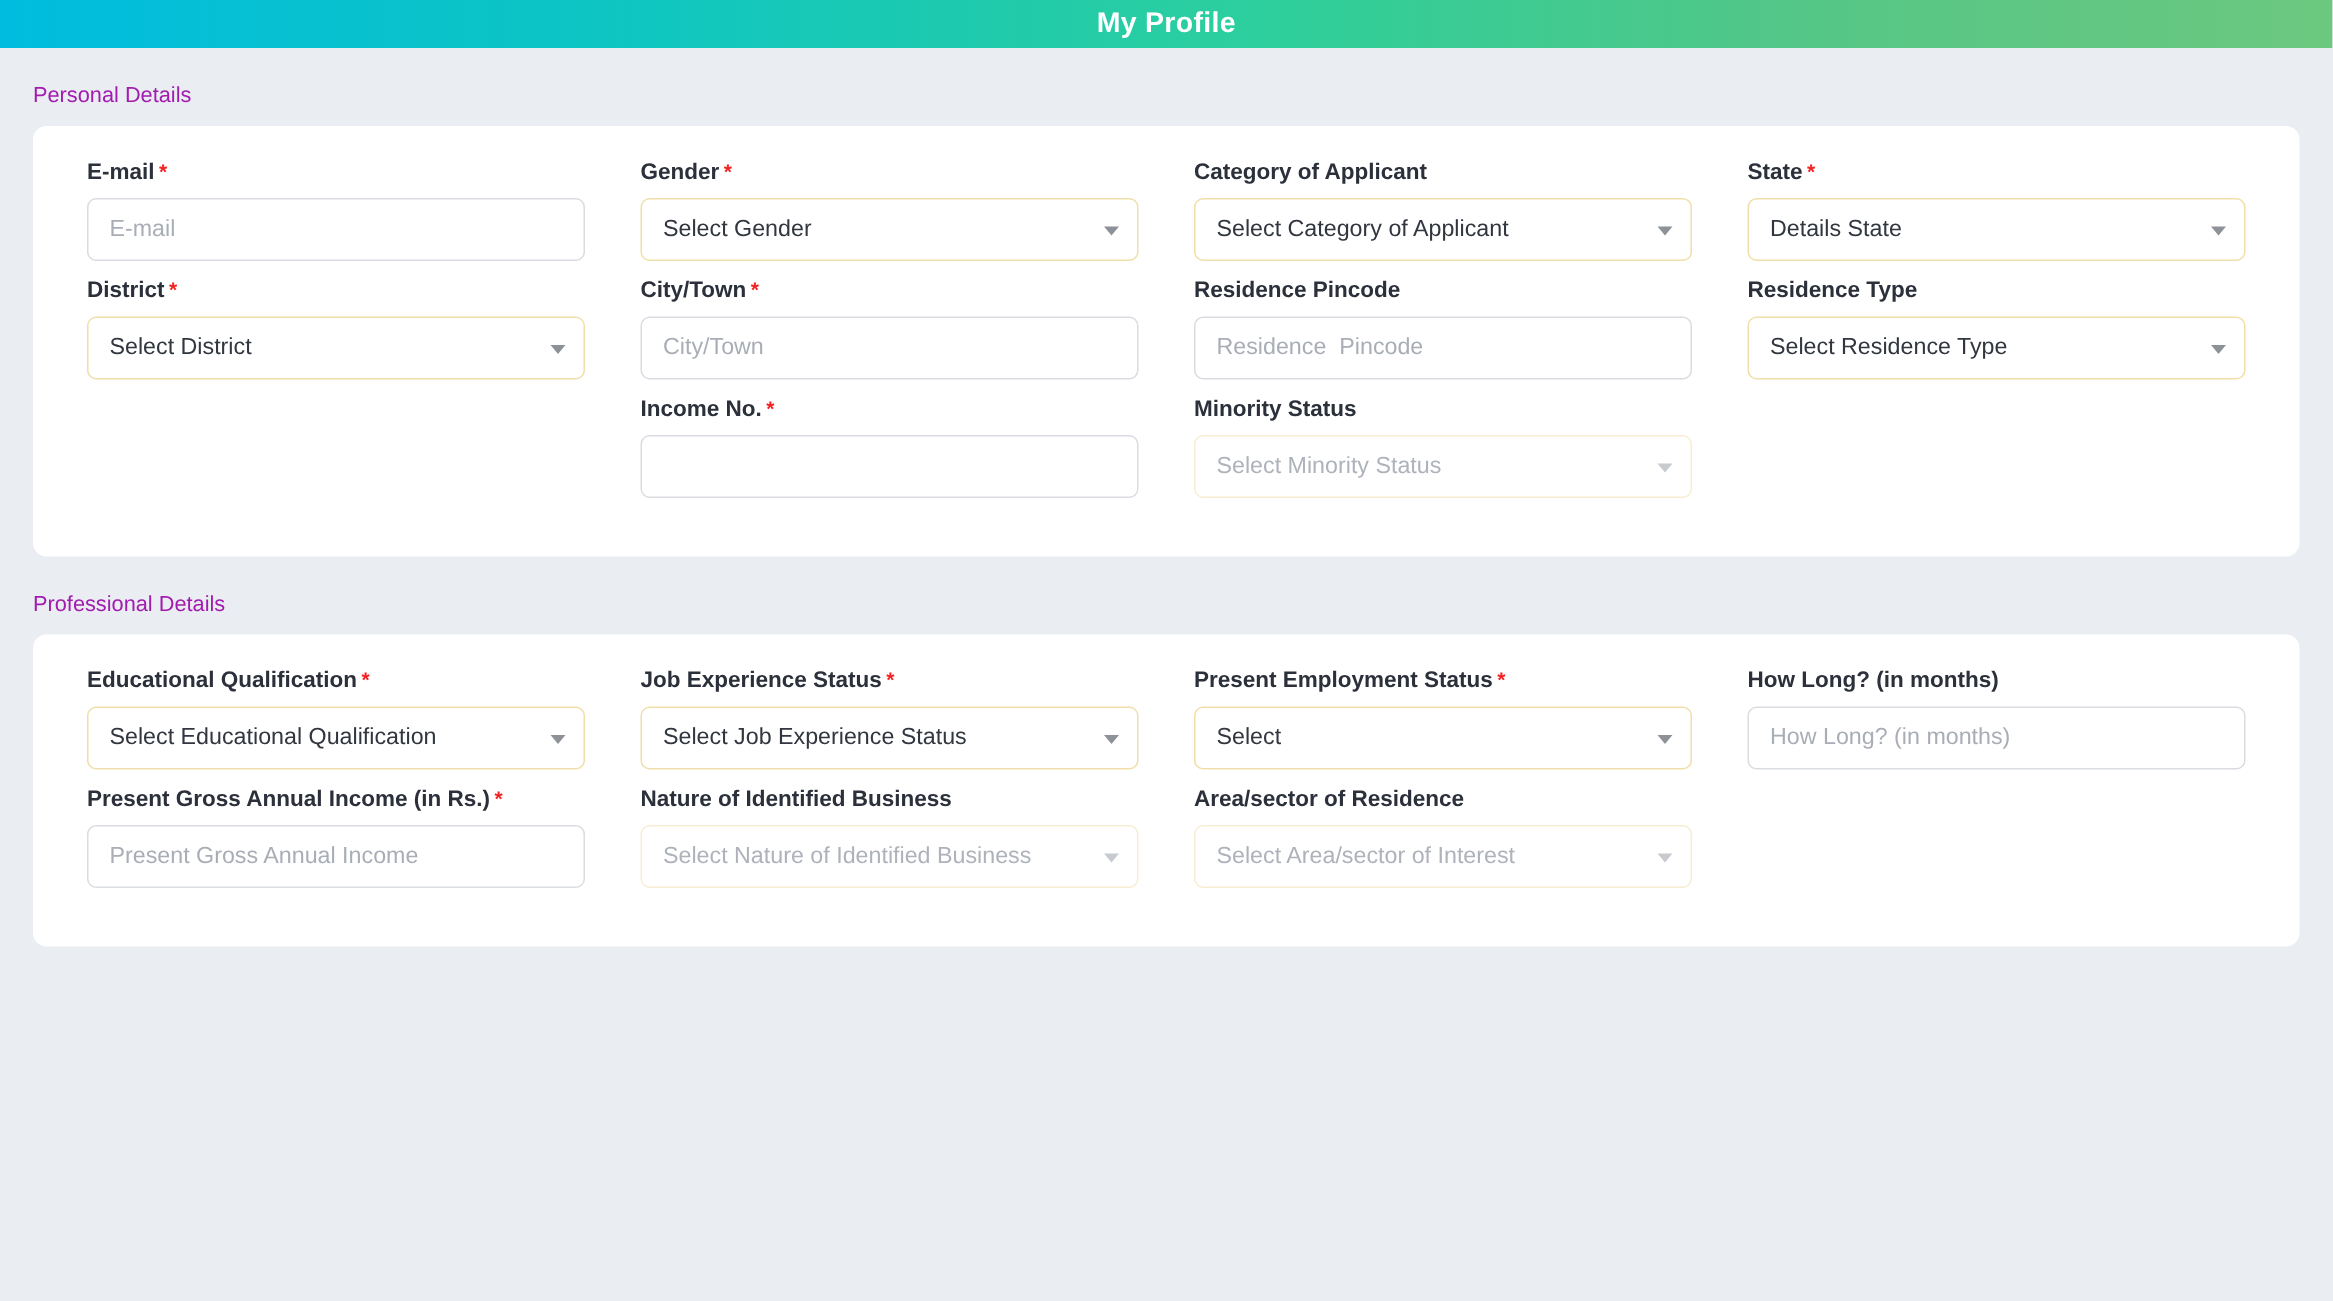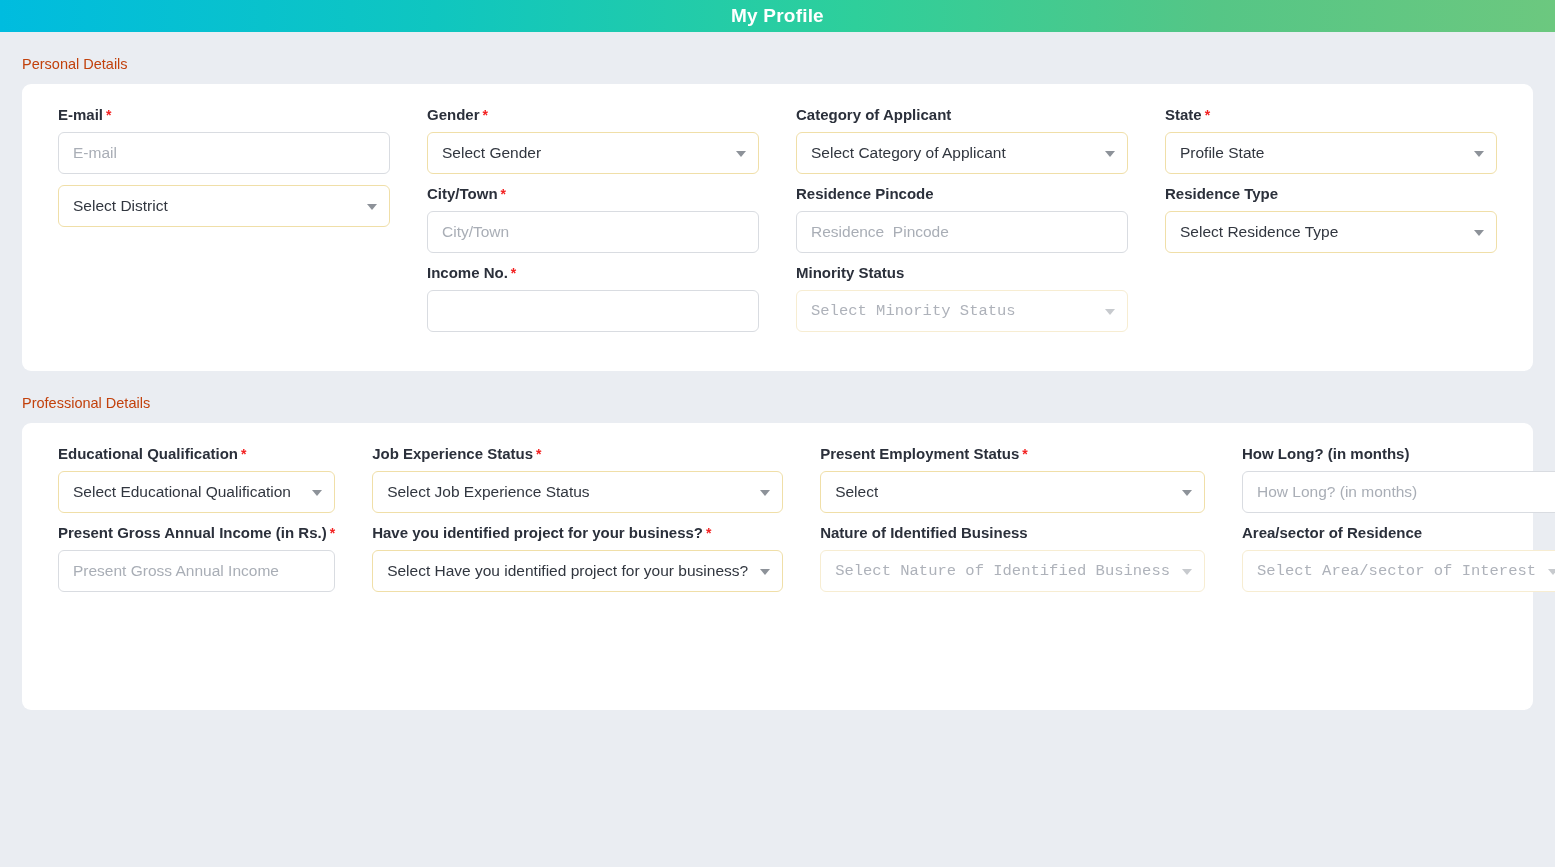--- a/index.html
+++ b/index.html
@@ -34,21 +34,21 @@
     letter-spacing: .2px;
   }
 
   
   .page {
     padding: 0 22px;
   }
 
   .section-label {
     font-size: 14.5px;
-    color: #c2410c;
+    color: #a21caf;
     padding: 24px 0 12px 0;
     font-weight: normal;
   }
 
   .card {
     background: #ffffff;
     border-radius: 9px;
     padding: 22px 36px 28px 36px;
   }
 
@@ -121,21 +121,20 @@
     width: 0; height: 0;
     margin-top: -2px;
     border-left: 5px solid transparent;
     border-right: 5px solid transparent;
     border-top: 6px solid #8d9299;
   }
 
   .select-box.disabled {
     border-color: #f7edd2;
     cursor: default;
-    font-family: Liberation Mono, monospace;
   }
   .select-box.disabled .sel-text { color: #aeb2ba; }
   .select-box.disabled .caret { border-top-color: #c7cace; }
 
   
   .checkbox {
     width: 17px;
     height: 17px;
     border: 1.5px solid #6e747c;
     border-radius: 2px;
@@ -168,25 +167,26 @@
           <div class="field">
             <label class="field-label"><span>Category of Applicant</span></label>
             <div class="select-box">
               <span class="sel-text">Select Category of Applicant</span>
               <span class="caret"></span>
             </div>
           </div>
           <div class="field">
             <label class="field-label"><span>State</span><span class="req">*</span></label>
             <div class="select-box">
-              <span class="sel-text">Profile State</span>
-              <span class="caret"></span>
-            </div>
-          </div>
-          <div class="field">
+              <span class="sel-text">Details State</span>
+              <span class="caret"></span>
+            </div>
+          </div>
+          <div class="field">
+            <label class="field-label"><span>District</span><span class="req">*</span></label>
             <div class="select-box">
               <span class="sel-text">Select District</span>
               <span class="caret"></span>
             </div>
           </div>
           <div class="field"><label class="field-label"><span>City/Town</span><span class="req">*</span></label><input type="text" class="text-input" placeholder="City/Town" style=""></div>
           <div class="field"><label class="field-label"><span>Residence Pincode</span></label><input type="text" class="text-input" placeholder="Residence  Pincode" style=""></div>
           <div class="field">
             <label class="field-label"><span>Residence Type</span></label>
             <div class="select-box">
@@ -228,27 +228,20 @@
           <div class="field">
             <label class="field-label"><span>Present Employment Status</span><span class="req">*</span></label>
             <div class="select-box">
               <span class="sel-text">Select</span>
               <span class="caret"></span>
             </div>
           </div>
           <div class="field"><label class="field-label"><span>How Long? (in months)</span></label><input type="text" class="text-input" placeholder="How Long? (in months)" style=""></div>
           <div class="field"><label class="field-label"><span>Present Gross Annual Income (in Rs.)</span><span class="req">*</span></label><input type="text" class="text-input" placeholder="Present Gross Annual Income" style=""></div>
           <div class="field">
-            <label class="field-label"><span>Have you identified project for your business?</span><span class="req">*</span></label>
-            <div class="select-box">
-              <span class="sel-text">Select Have you identified project for your business?</span>
-              <span class="caret"></span>
-            </div>
-          </div>
-          <div class="field">
             <label class="field-label"><span>Nature of Identified Business</span></label>
             <div class="select-box disabled">
               <span class="sel-text">Select Nature of Identified Business</span>
               <span class="caret"></span>
             </div>
           </div>
           <div class="field">
             <label class="field-label"><span>Area/sector of Residence</span></label>
             <div class="select-box disabled">
               <span class="sel-text">Select Area/sector of Interest</span>

